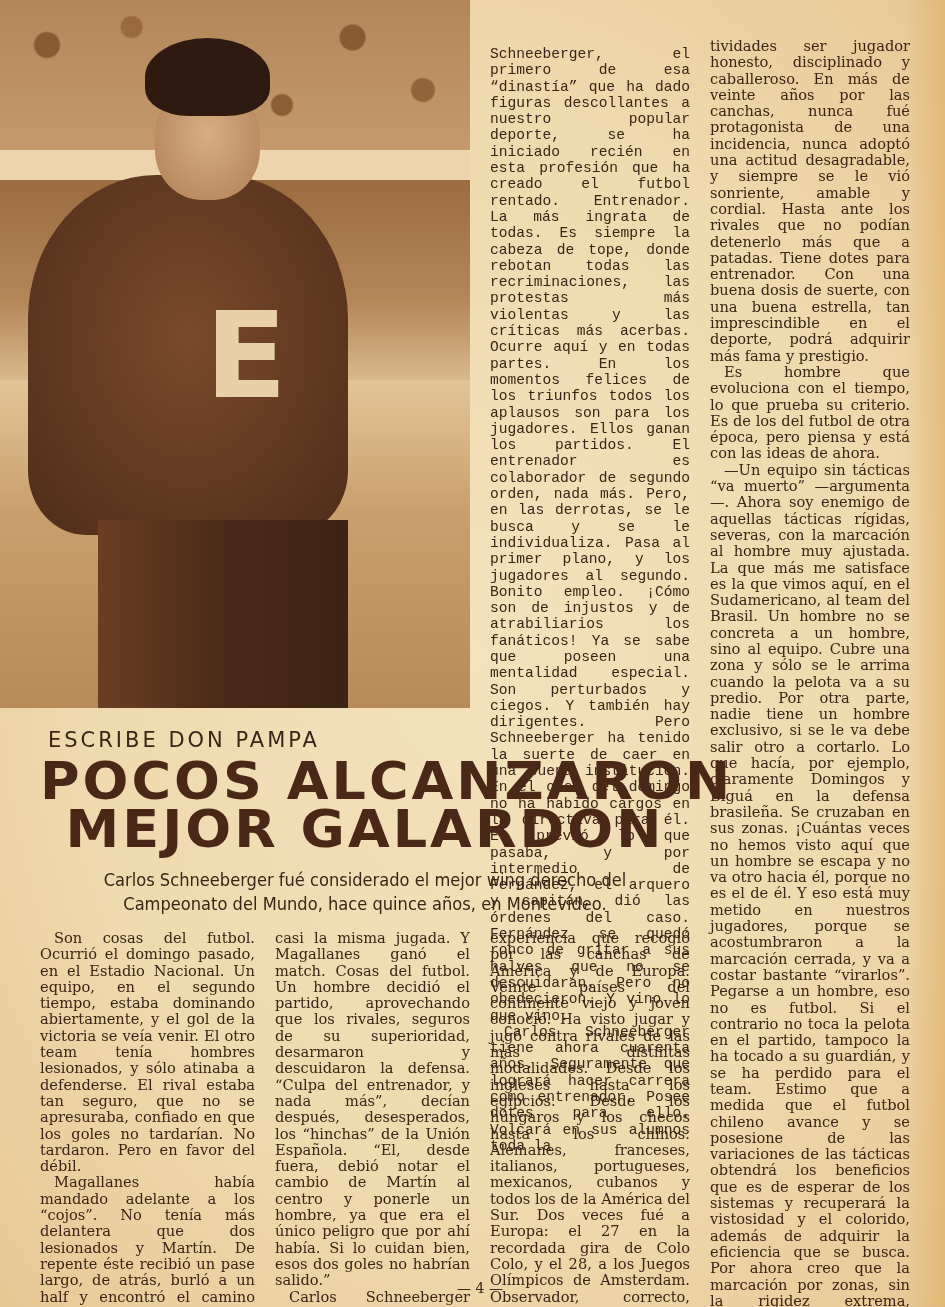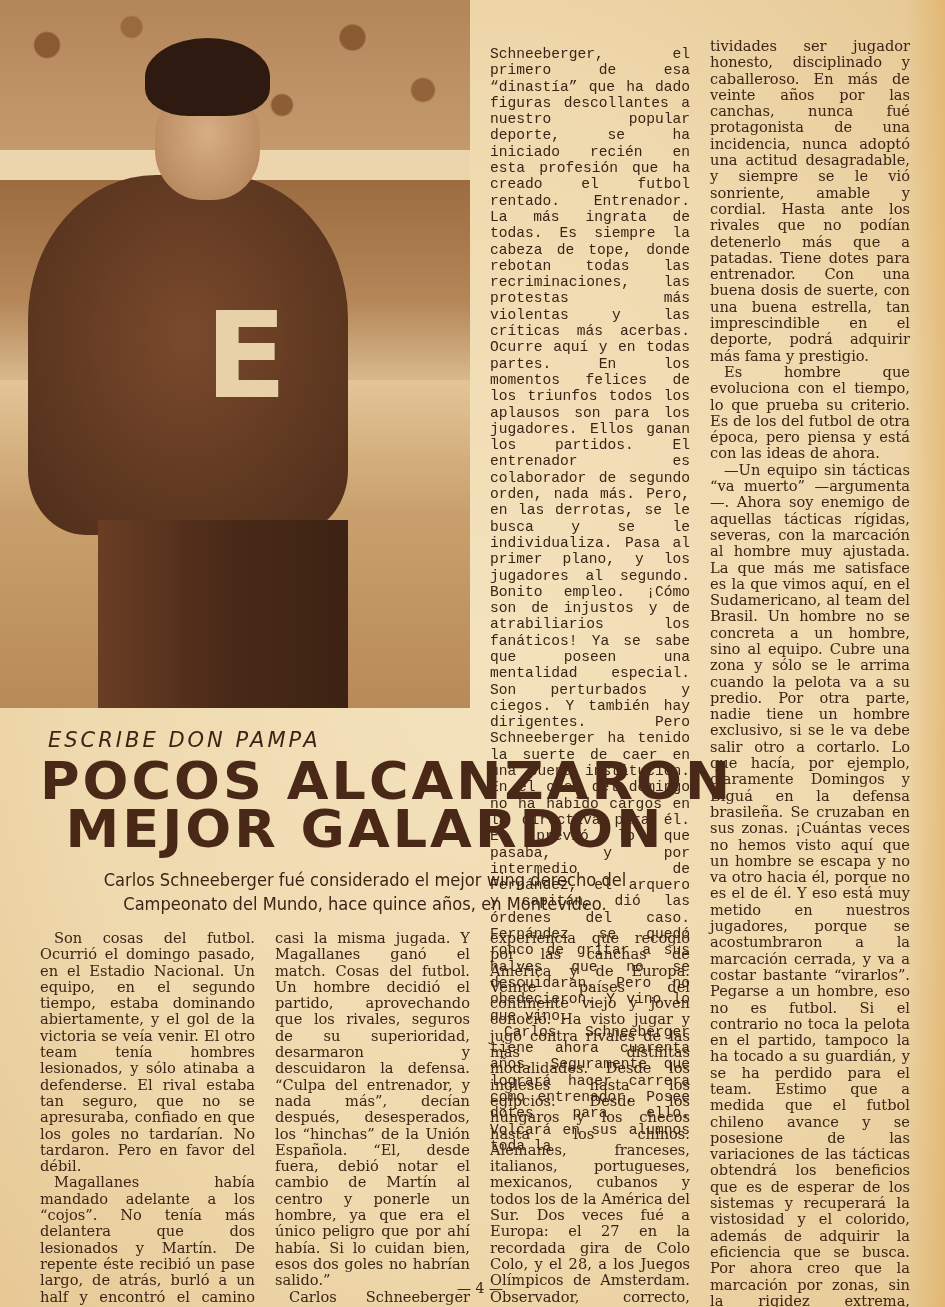--- a/index.html
+++ b/index.html
@@ -71,21 +71,21 @@
   }
   .column p { margin: 0; text-indent: 0; }
   .column p.indent { text-indent: 14px; }
   .col-top-1 { left: 490px; top: 46px; width: 200px; font-family: Liberation Mono, monospace; }
   .col-top-2 { left: 710px; top: 38px; width: 200px; }
   .col-bot-1 { left: 40px; top: 930px; width: 215px; }
   .col-bot-2 { left: 275px; top: 930px; width: 195px; }
   .col-bot-3 { left: 490px; top: 930px; width: 200px; }
   .byline {
     position: absolute; left: 48px; top: 728px;
-    font-family: "DejaVu Sans", sans-serif; font-style: italic;
+    font-family: "DejaVu Sans", sans-serif; 
     font-size: 21px; letter-spacing: 3px; color: #3a2416; font-weight: normal;
   }
   .headline {
     position: absolute; left: 40px; top: 756px; width: 650px;
     font-family: "DejaVu Sans", sans-serif; font-weight: 900;
     color: #4a2818; text-align: center; line-height: 50px;
     font-size: 54px; letter-spacing: 3px; transform: scaleY(0.95);
   }
   .headline div { white-space: nowrap; }
   .subhead {

